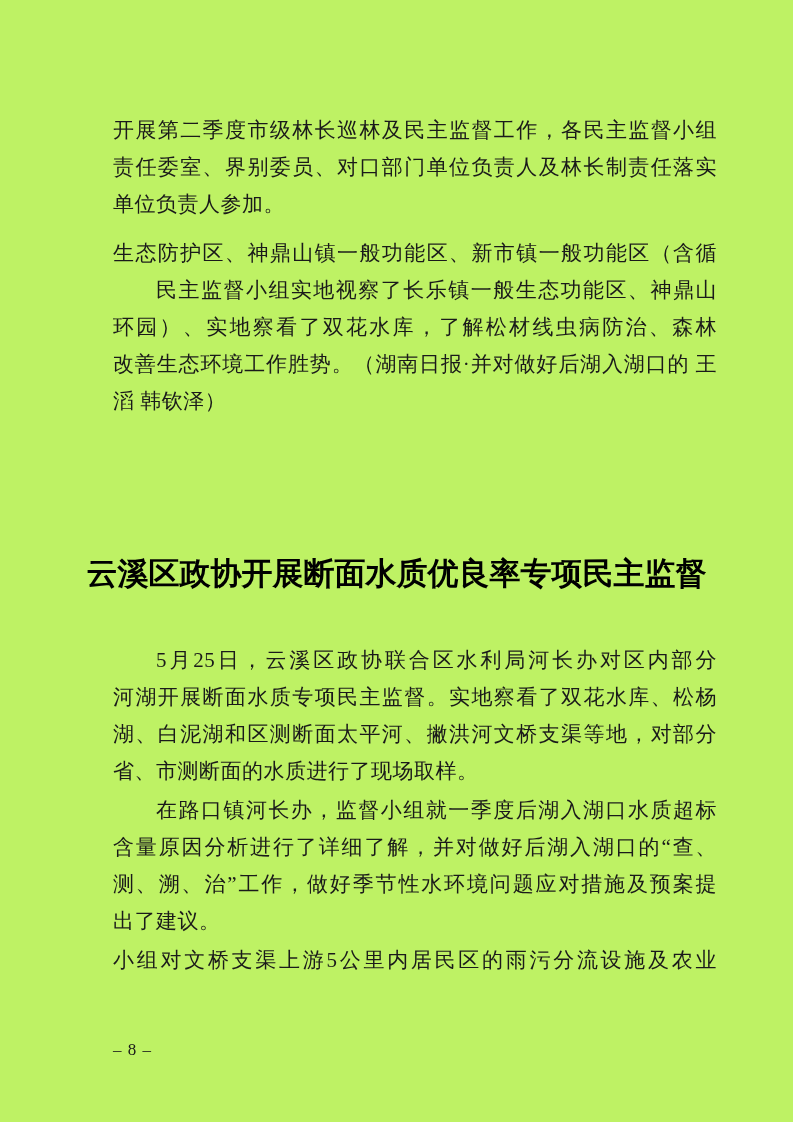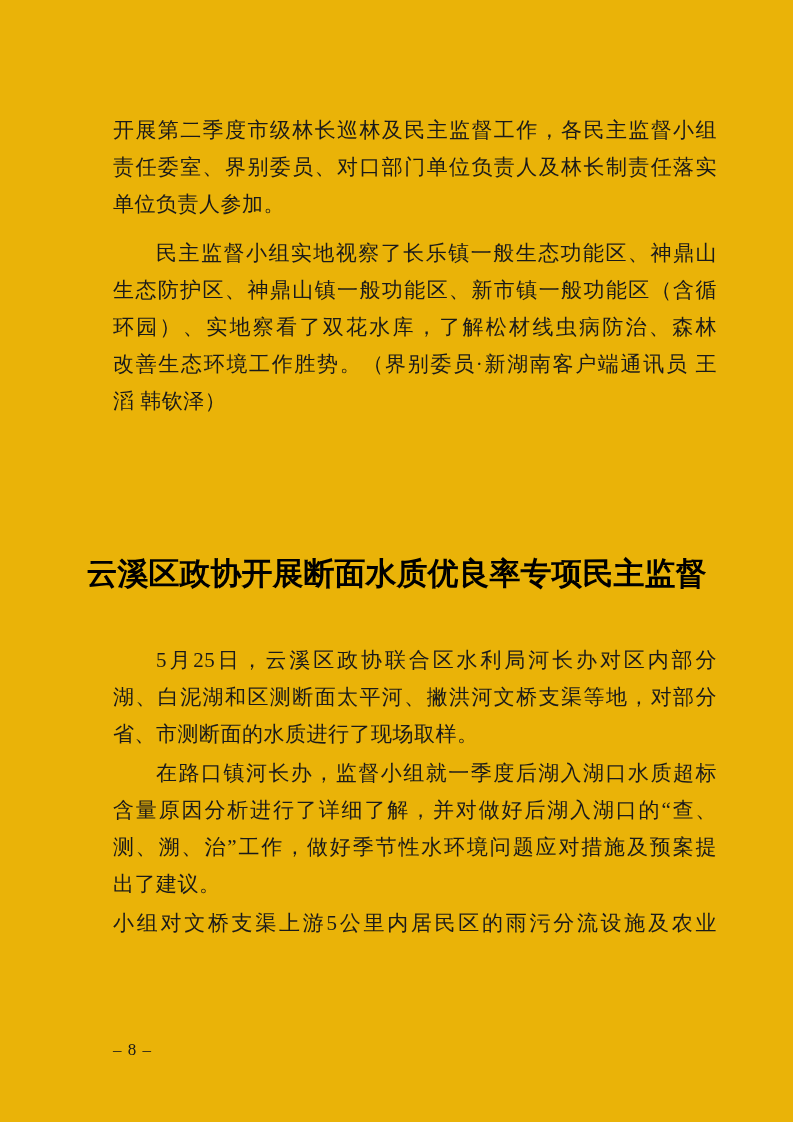--- a/index.html
+++ b/index.html
@@ -3,21 +3,21 @@
 <meta charset="utf-8">
 <style>
   html, body { margin: 0; padding: 0; }
   body { background: #e8e8e8; }
 
   .page {
     position: relative;
     width: 793px;
     height: 1122px;
     margin: 0 auto;
-    background: #eab308;
+    background: #bef264;
     overflow: hidden;
     font-family: "Liberation Serif", "DejaVu Serif", serif;
     color: #1a1a1a;
   }
 
   
   .flow { position: absolute; left: 113px; width: 604px; }
   #section-prev { top: 112px; }
   #section-curr { top: 642px; }
 
@@ -69,33 +69,34 @@
 
 <div class="page">
 
   <section id="section-prev" class="flow">
       <div class="para">
         <div class="line fill">开展第二季度市级林长巡林及民主监督工作，各民主监督小组</div>
         <div class="line fill">责任委室、界别委员、对口部门单位负责人及林长制责任落实</div>
         <div class="line">单位负责人参加。</div>
       </div>
       <div class="para">
+        <div class="line fill">生态防护区、神鼎山镇一般功能区、新市镇一般功能区（含循</div>
         <div class="line indent fill">民主监督小组实地视察了长乐镇一般生态功能区、神鼎山</div>
-        <div class="line fill">生态防护区、神鼎山镇一般功能区、新市镇一般功能区（含循</div>
         <div class="line fill">环园）、实地察看了双花水库，了解松材线虫病防治、森林</div>
-        <div class="line fill">改善生态环境工作胜势。（界别委员·新湖南客户端通讯员 王</div>
+        <div class="line fill">改善生态环境工作胜势。（湖南日报·并对做好后湖入湖口的 王</div>
         <div class="line">滔 韩钦泽）</div>
       </div>
     </section>
 
   <h1 class="article-title">云溪区政协开展断面水质优良率专项民主监督</h1>
 
   <section id="section-curr" class="flow">
       <div class="para">
         <div class="line indent fill">5月25日，云溪区政协联合区水利局河长办对区内部分</div>
+        <div class="line fill">河湖开展断面水质专项民主监督。实地察看了双花水库、松杨</div>
         <div class="line fill">湖、白泥湖和区测断面太平河、撇洪河文桥支渠等地，对部分</div>
         <div class="line">省、市测断面的水质进行了现场取样。</div>
       </div>
       <div class="para">
         <div class="line indent fill">在路口镇河长办，监督小组就一季度后湖入湖口水质超标</div>
         <div class="line fill">含量原因分析进行了详细了解，并对做好后湖入湖口的“查、</div>
         <div class="line fill">测、溯、治”工作，做好季节性水环境问题应对措施及预案提</div>
         <div class="line">出了建议。</div>
       </div>
       <div class="para">

